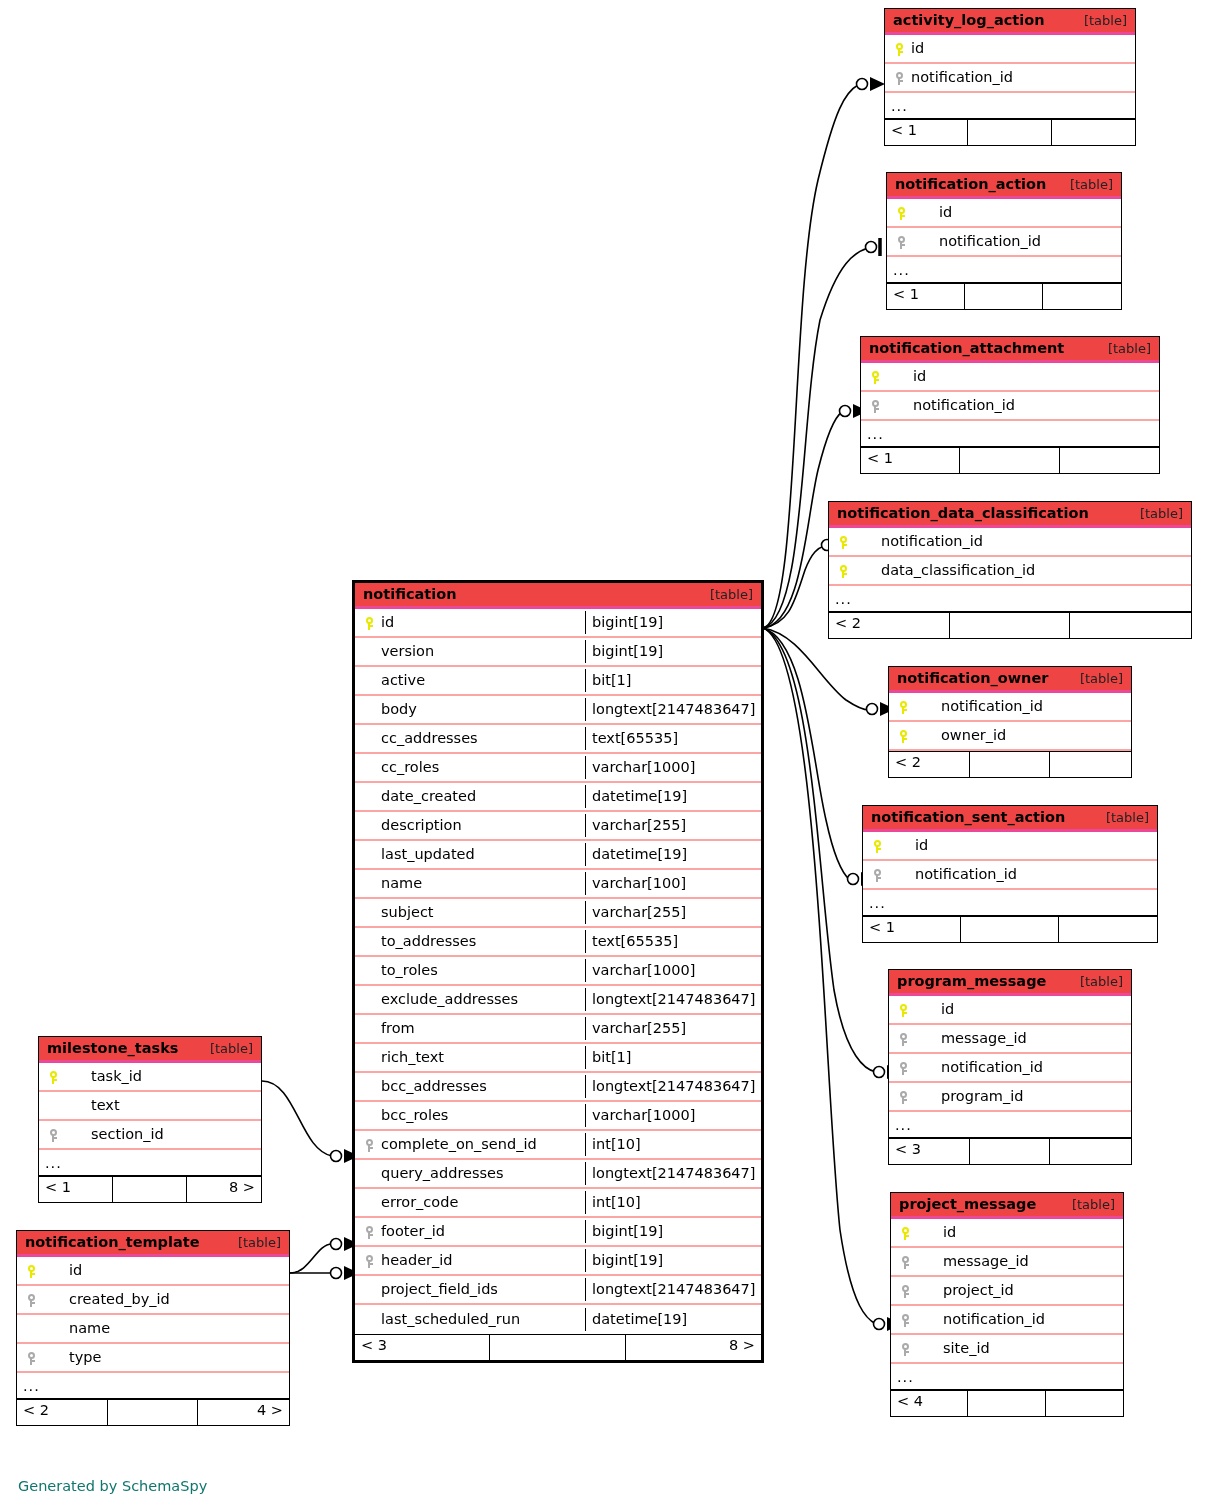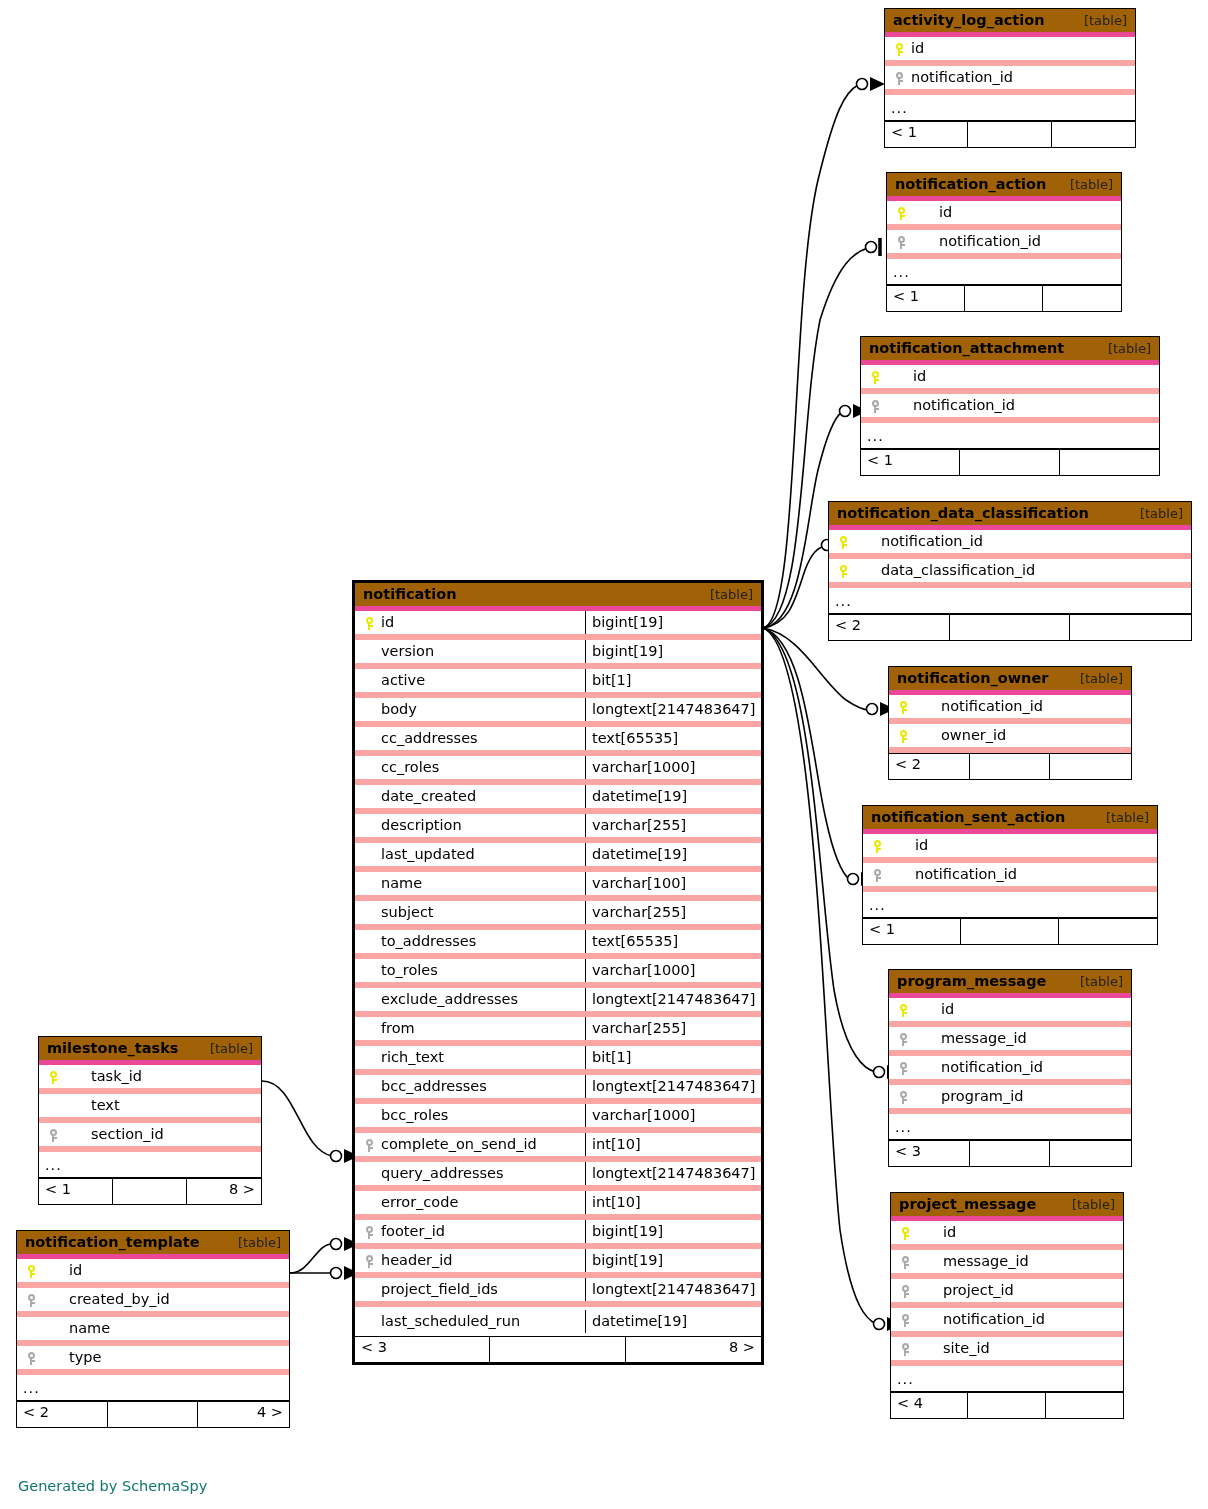--- a/index.html
+++ b/index.html
@@ -9,26 +9,26 @@
   #canvas{position:absolute;left:0;top:0;width:1208px;height:1509px;}
 
   svg.edges{position:absolute;left:0;top:0;width:1208px;height:1509px;
             pointer-events:none;z-index:1;}
 
   .tbl{position:absolute;background:#fff;border:1px solid #000;
        box-sizing:border-box;z-index:2;}
   .tbl.focus{border-width:3px;}
 
   .thead{display:flex;align-items:center;justify-content:space-between;
-         background:#a16207;border-bottom:5px solid #ec4899;
+         background:#ef4444;border-bottom:3px solid #ec4899;
          padding:3px 8px 4px 8px;box-sizing:border-box;}
   .tname{font-weight:bold;font-size:14.5px;color:#000;white-space:nowrap;}
   .ttag{font-size:13px;color:#222;white-space:nowrap;padding-left:14px;}
 
-  .row{display:flex;align-items:center;border-bottom:6px solid #fca5a5;
+  .row{display:flex;align-items:center;border-bottom:2px solid #fca5a5;
        box-sizing:border-box;min-height:29px;}
   .row:last-child{border-bottom:none;}
   .cname{display:flex;align-items:center;flex:1 1 auto;
          padding:3px 6px 4px 6px;font-size:14.5px;color:#000;
          white-space:nowrap;overflow:hidden;box-sizing:border-box;}
   .ctype{flex:0 0 auto;padding:3px 6px 4px 6px;font-size:14.5px;color:#000;
          border-left:1px solid #000;box-sizing:border-box;white-space:nowrap;}
 
   .keyslot{flex:0 0 auto;width:16px;display:inline-block;text-align:center;
            margin-right:4px;}

